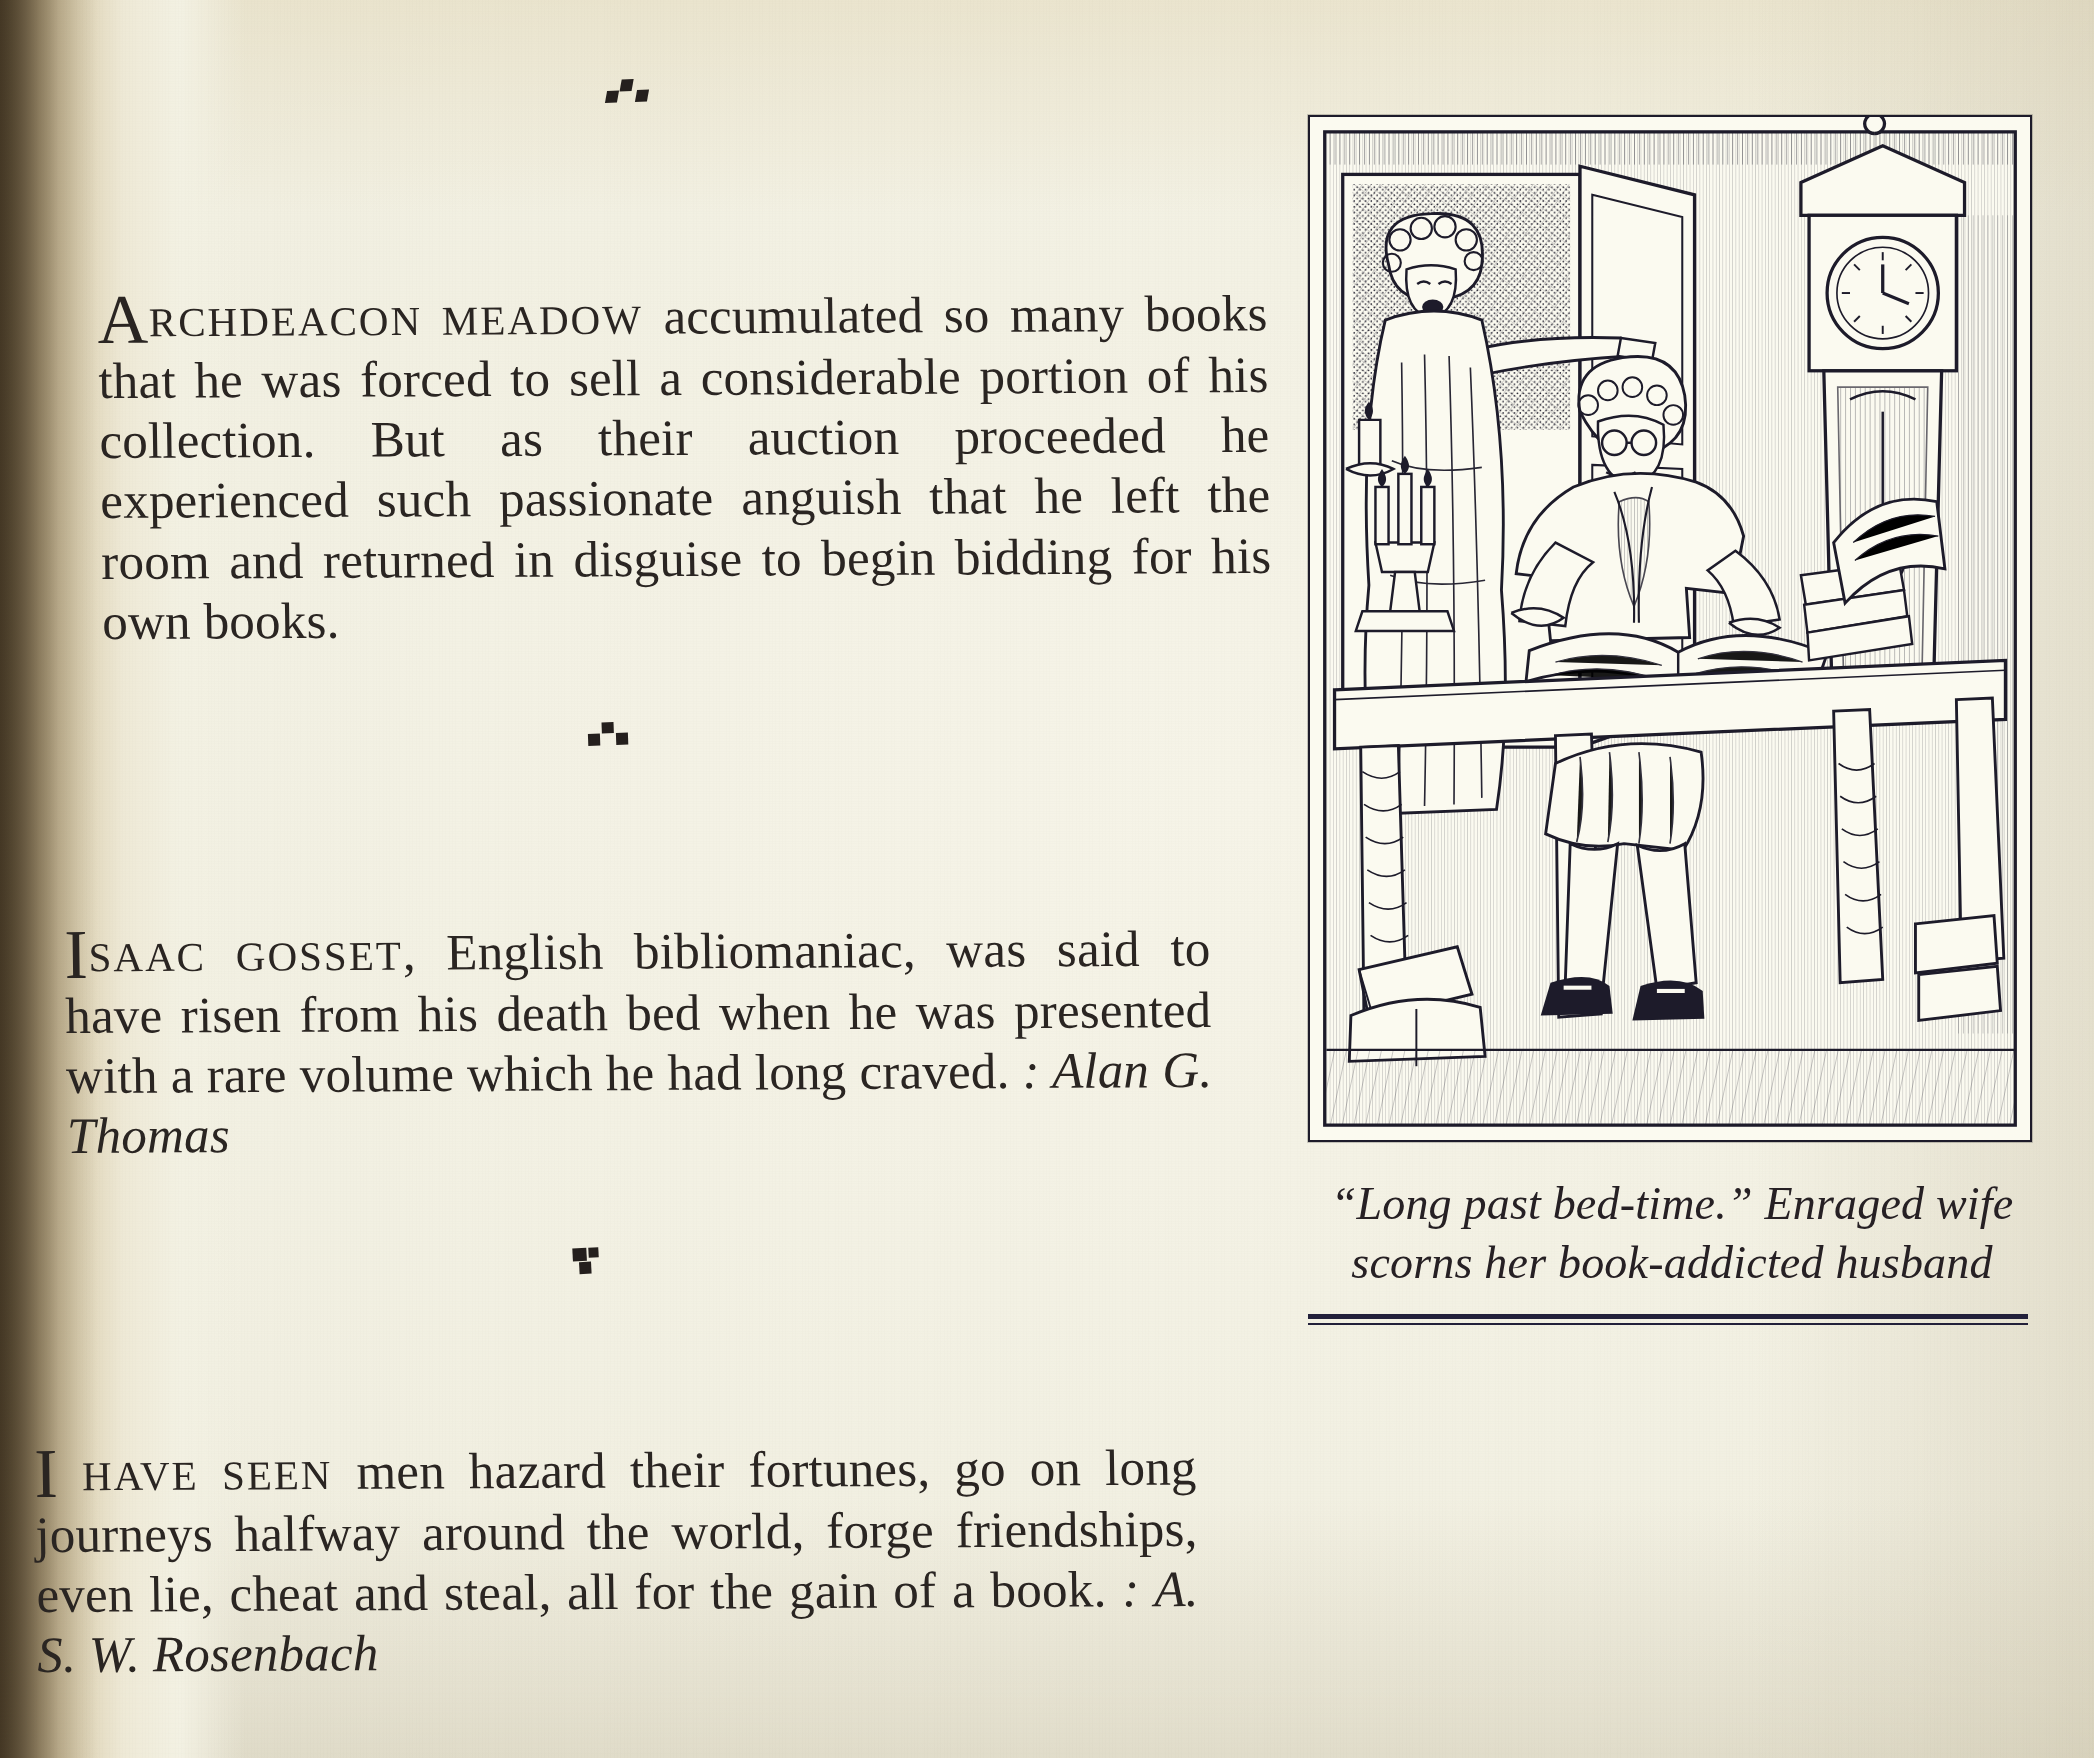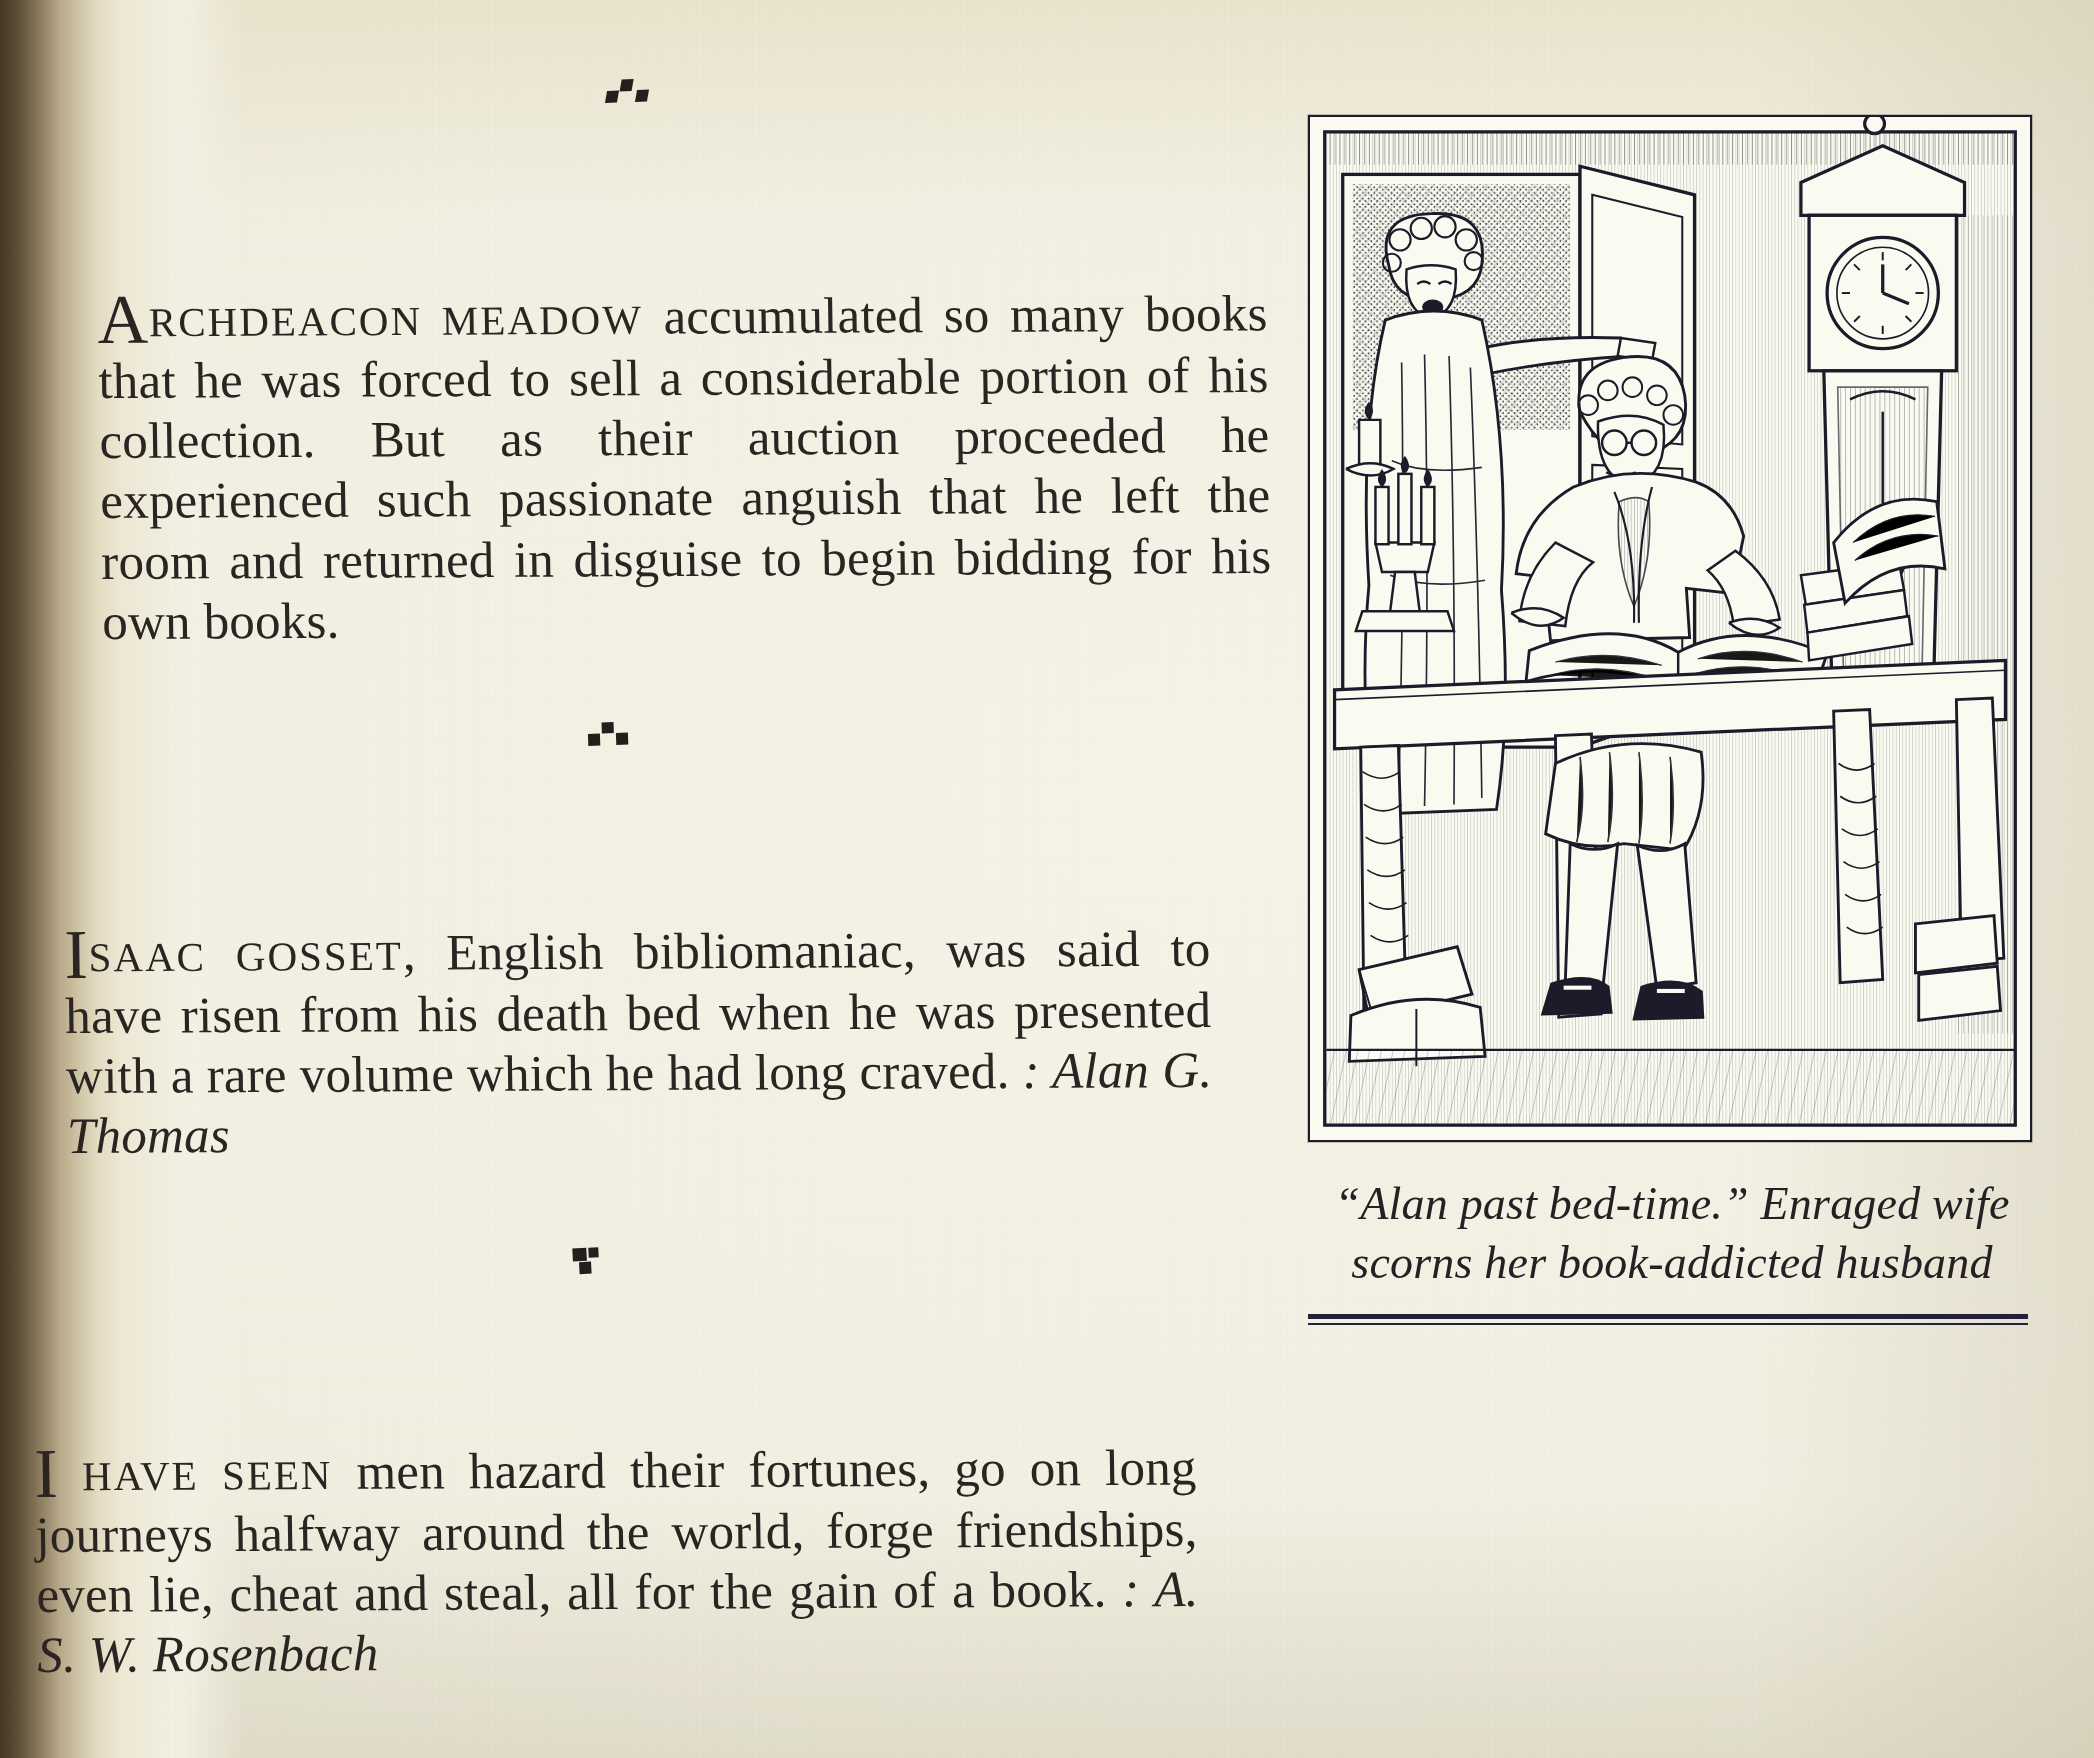--- a/index.html
+++ b/index.html
@@ -428,18 +428,18 @@
           <path d="M130 1090 V1160" stroke="#1d1b2a" stroke-width="2.4"></path>
           <path d="M740 986 l96 -10 l4 58 l-100 12 Z" fill="#fbfaf0" stroke="#1d1b2a" stroke-width="3.5"></path>
           <path d="M744 1048 l96 -10 l4 54 l-100 12 Z" fill="#fbfaf0" stroke="#1d1b2a" stroke-width="3.5"></path>
         </g>
 
         <rect x="20" y="1140" width="842" height="92" fill="url(#floor)" opacity="0.55"></rect>
         <path d="M20 1140 H862" stroke="#1d1b2a" stroke-width="3"></path>
       </svg>
     </div>
 
-    <div class="caption">“Alan past bed-time.” Enraged wife scorns her book-addicted husband</div>
+    <div class="caption">“Long past bed-time.” Enraged wife scorns her book-addicted husband</div>
     <div class="rule-double"></div>
   </div>
 
 </div>
 
 
 </body></html>

